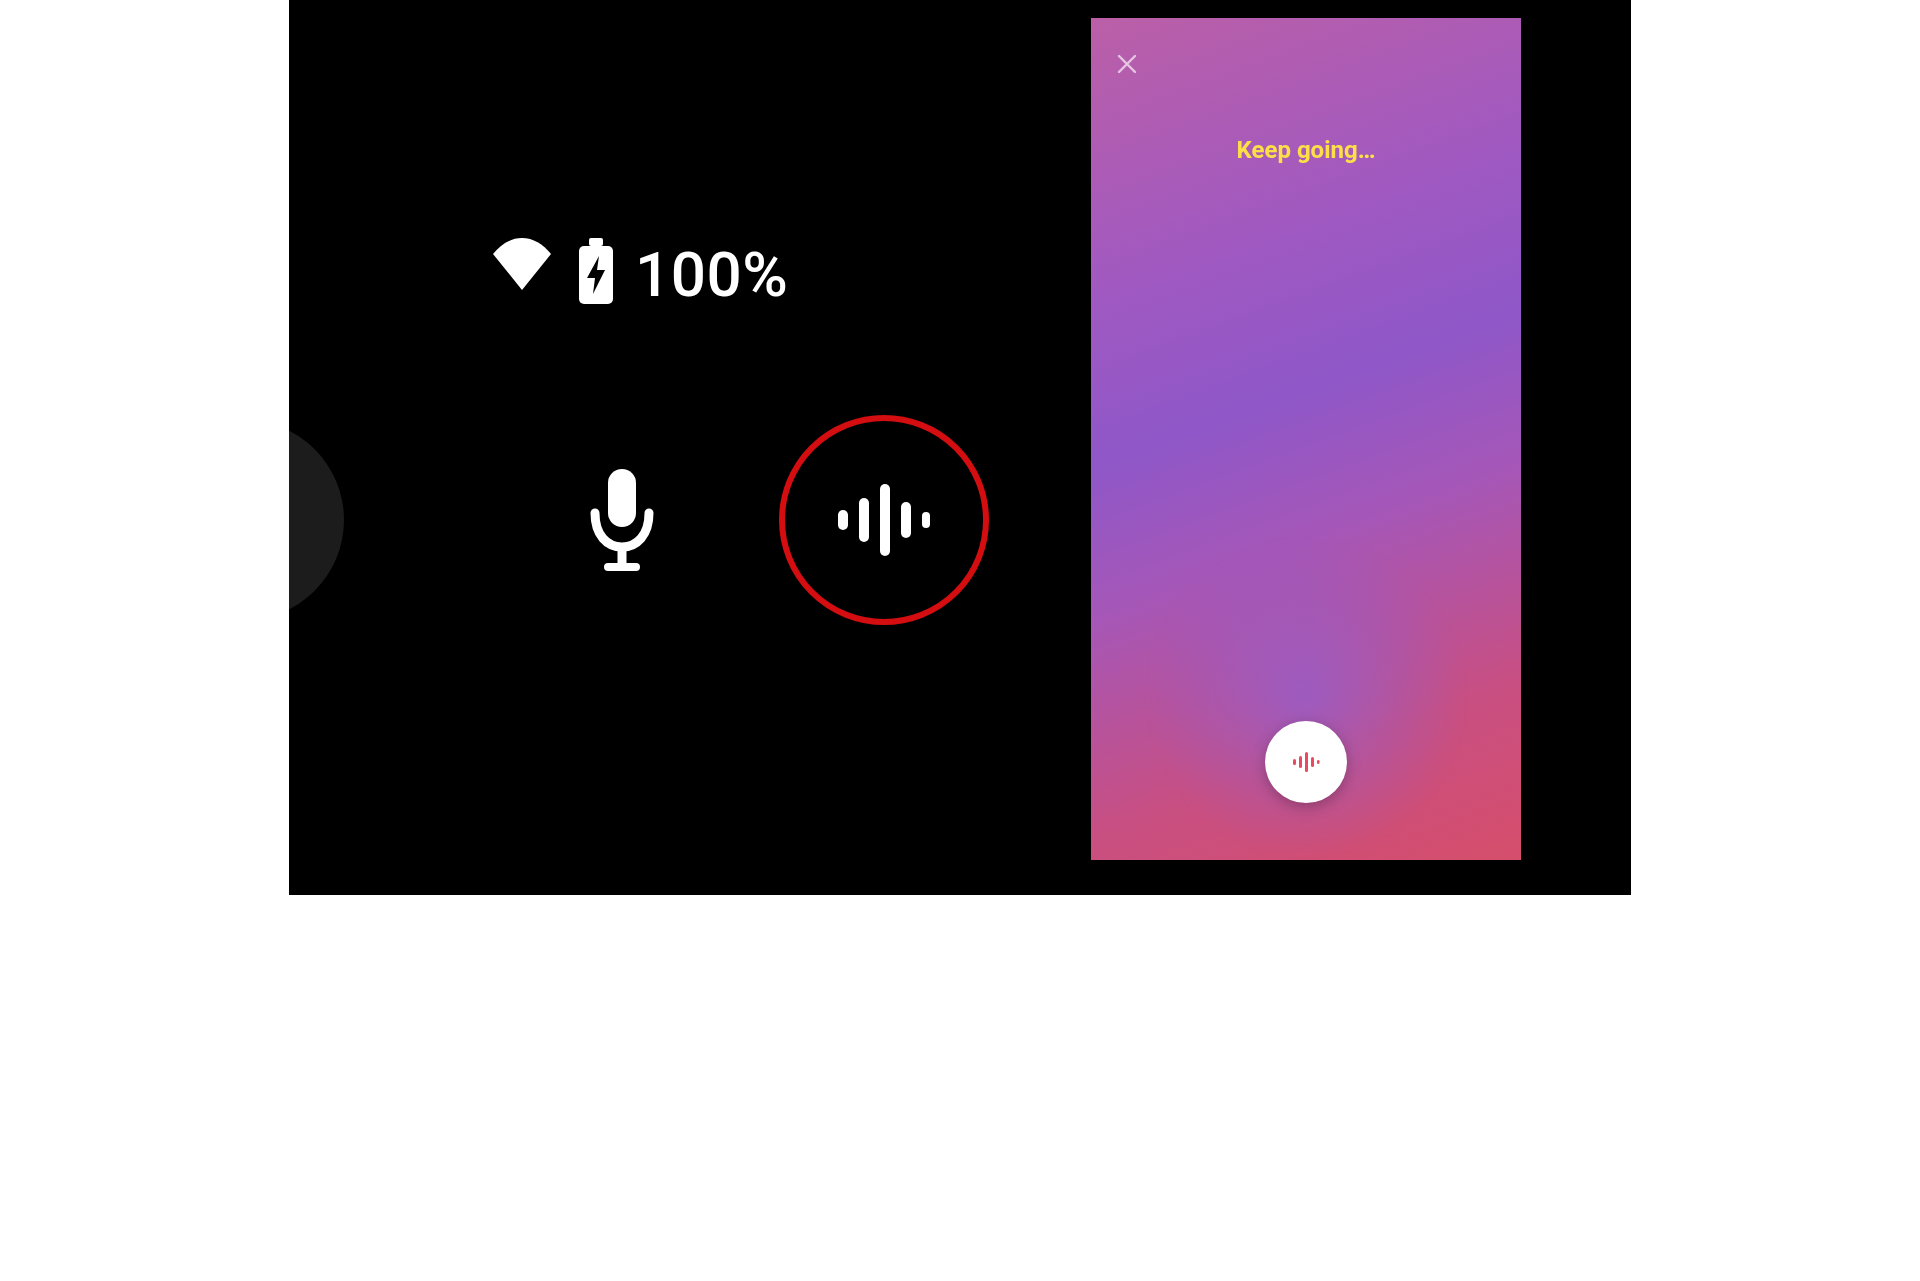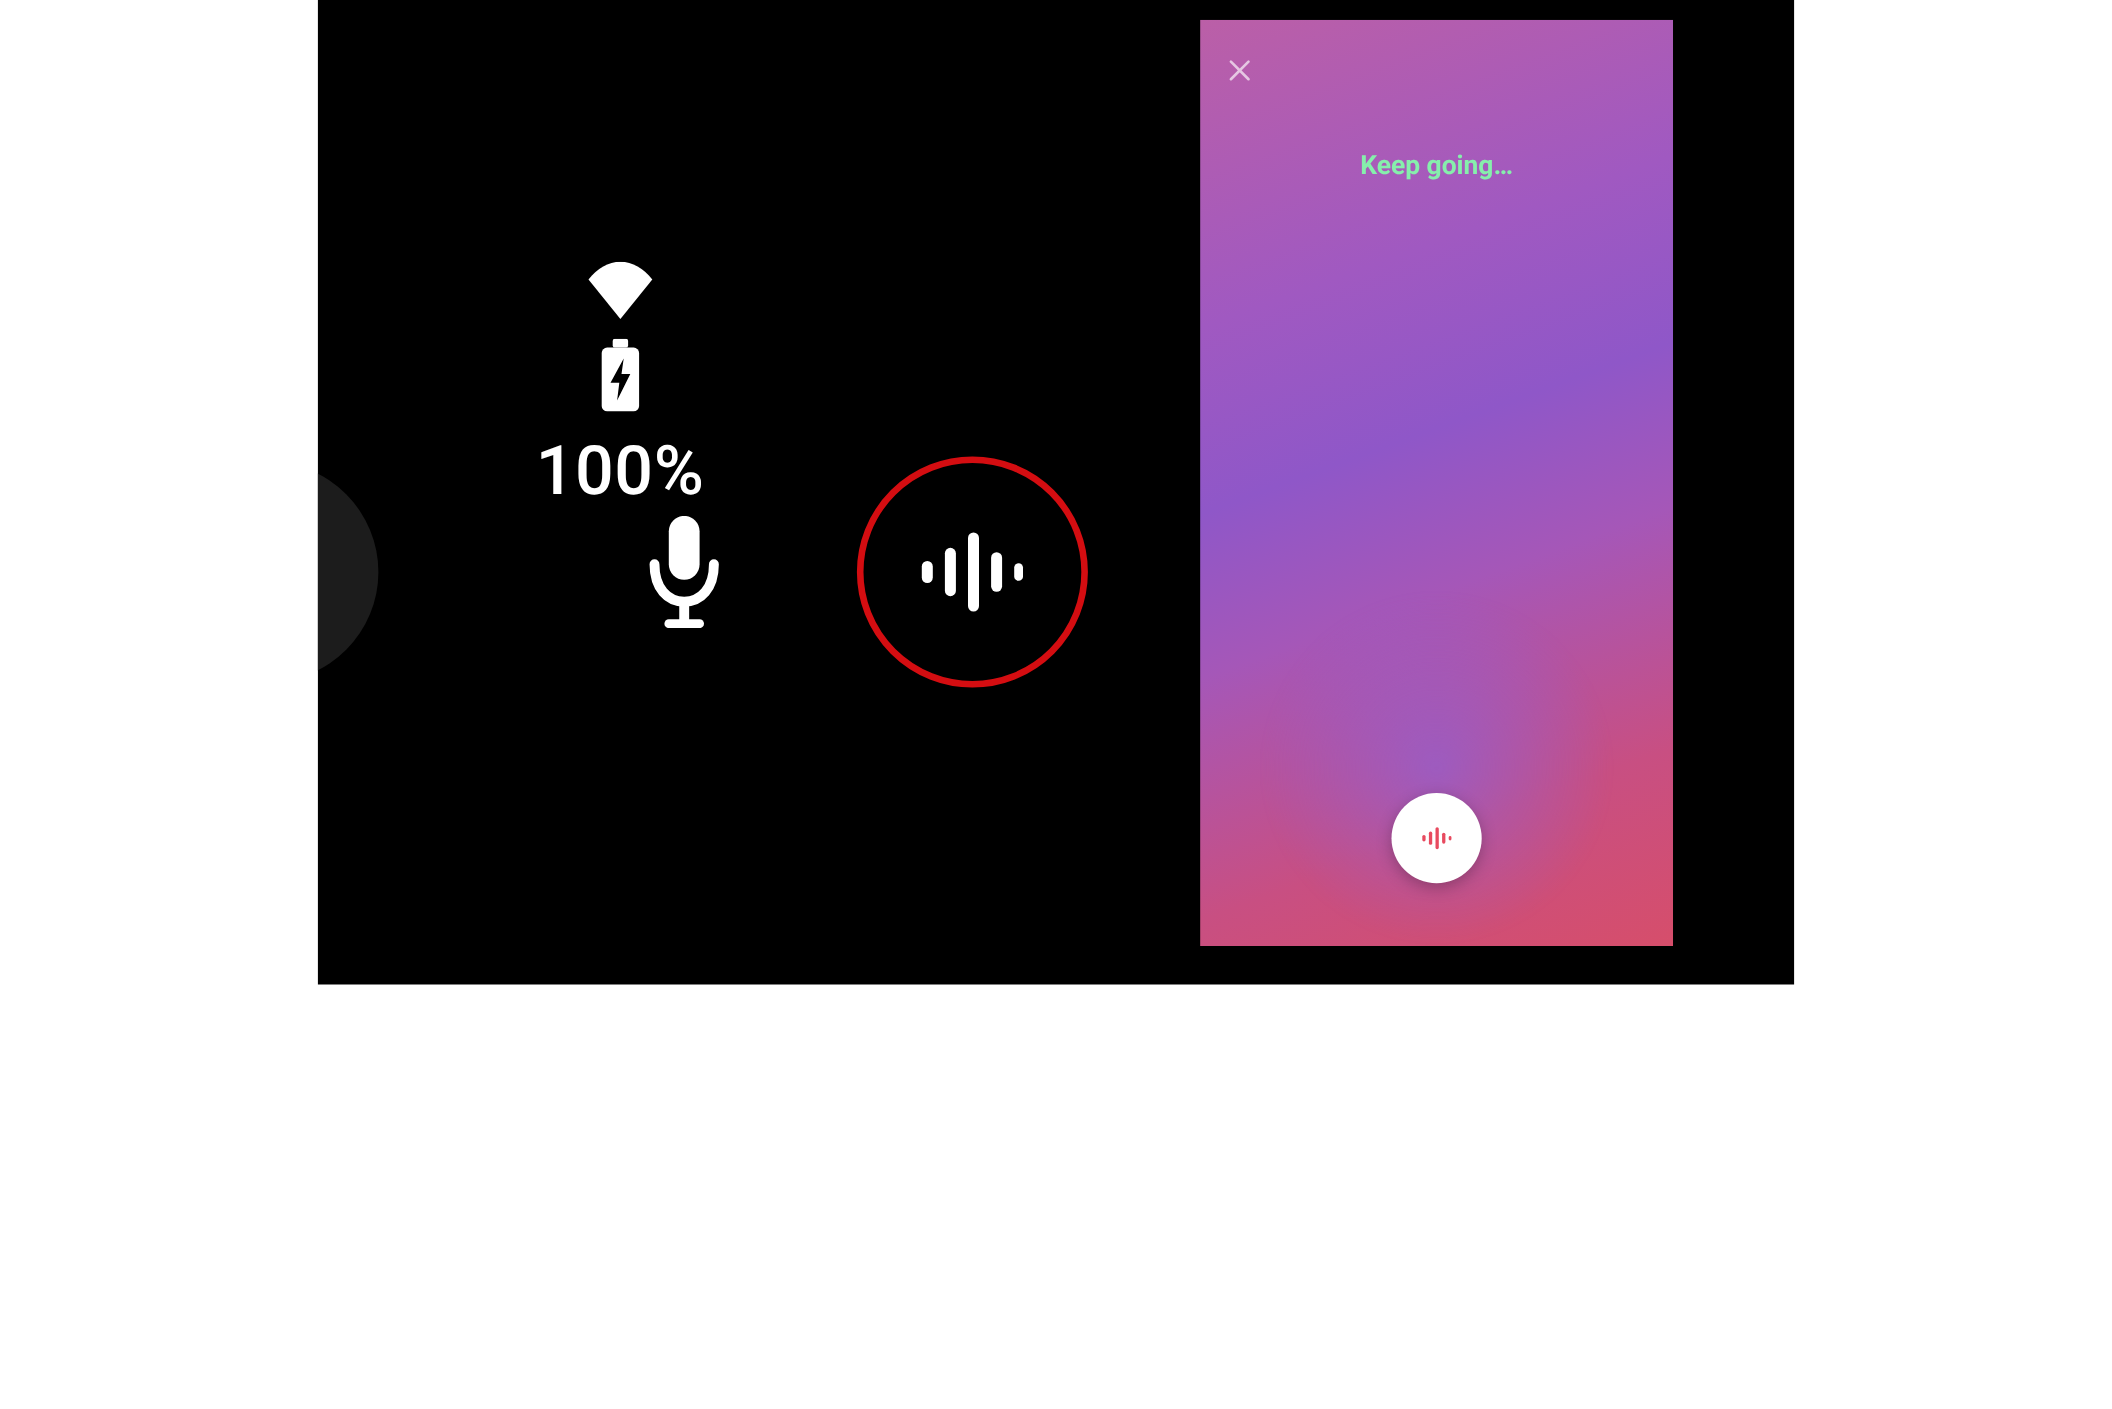--- a/index.html
+++ b/index.html
@@ -11,23 +11,21 @@
       margin: 0 auto;
       background: #000000;
       overflow: hidden;
     }
     
     .status-bar {
       position: absolute;
       left: 198px;
       top: 238px;
       display: flex;
-      align-items: center;
       gap: 18px;
-      flex-direction: column;
     }
     .wifi-icon svg { display: block; }
     .battery-icon svg { display: block; }
     .battery-text {
       color: #ffffff;
       font-size: 62px;
       font-weight: 500;
       letter-spacing: 0.5px;
     }
     
@@ -107,21 +105,21 @@
       align-items: center;
       justify-content: center;
     }
     .phone-close svg { display: block; }
     .phone-title {
       position: absolute;
       left: 0;
       right: 0;
       top: 118px;
       text-align: center;
-      color: #86efac;
+      color: #fde047;
       font-size: 24px;
       font-weight: 700;
     }
     .phone-fab {
       position: absolute;
       left: 50%;
       top: 744px;
       transform: translate(-50%, -50%);
       width: 82px;
       height: 82px;

